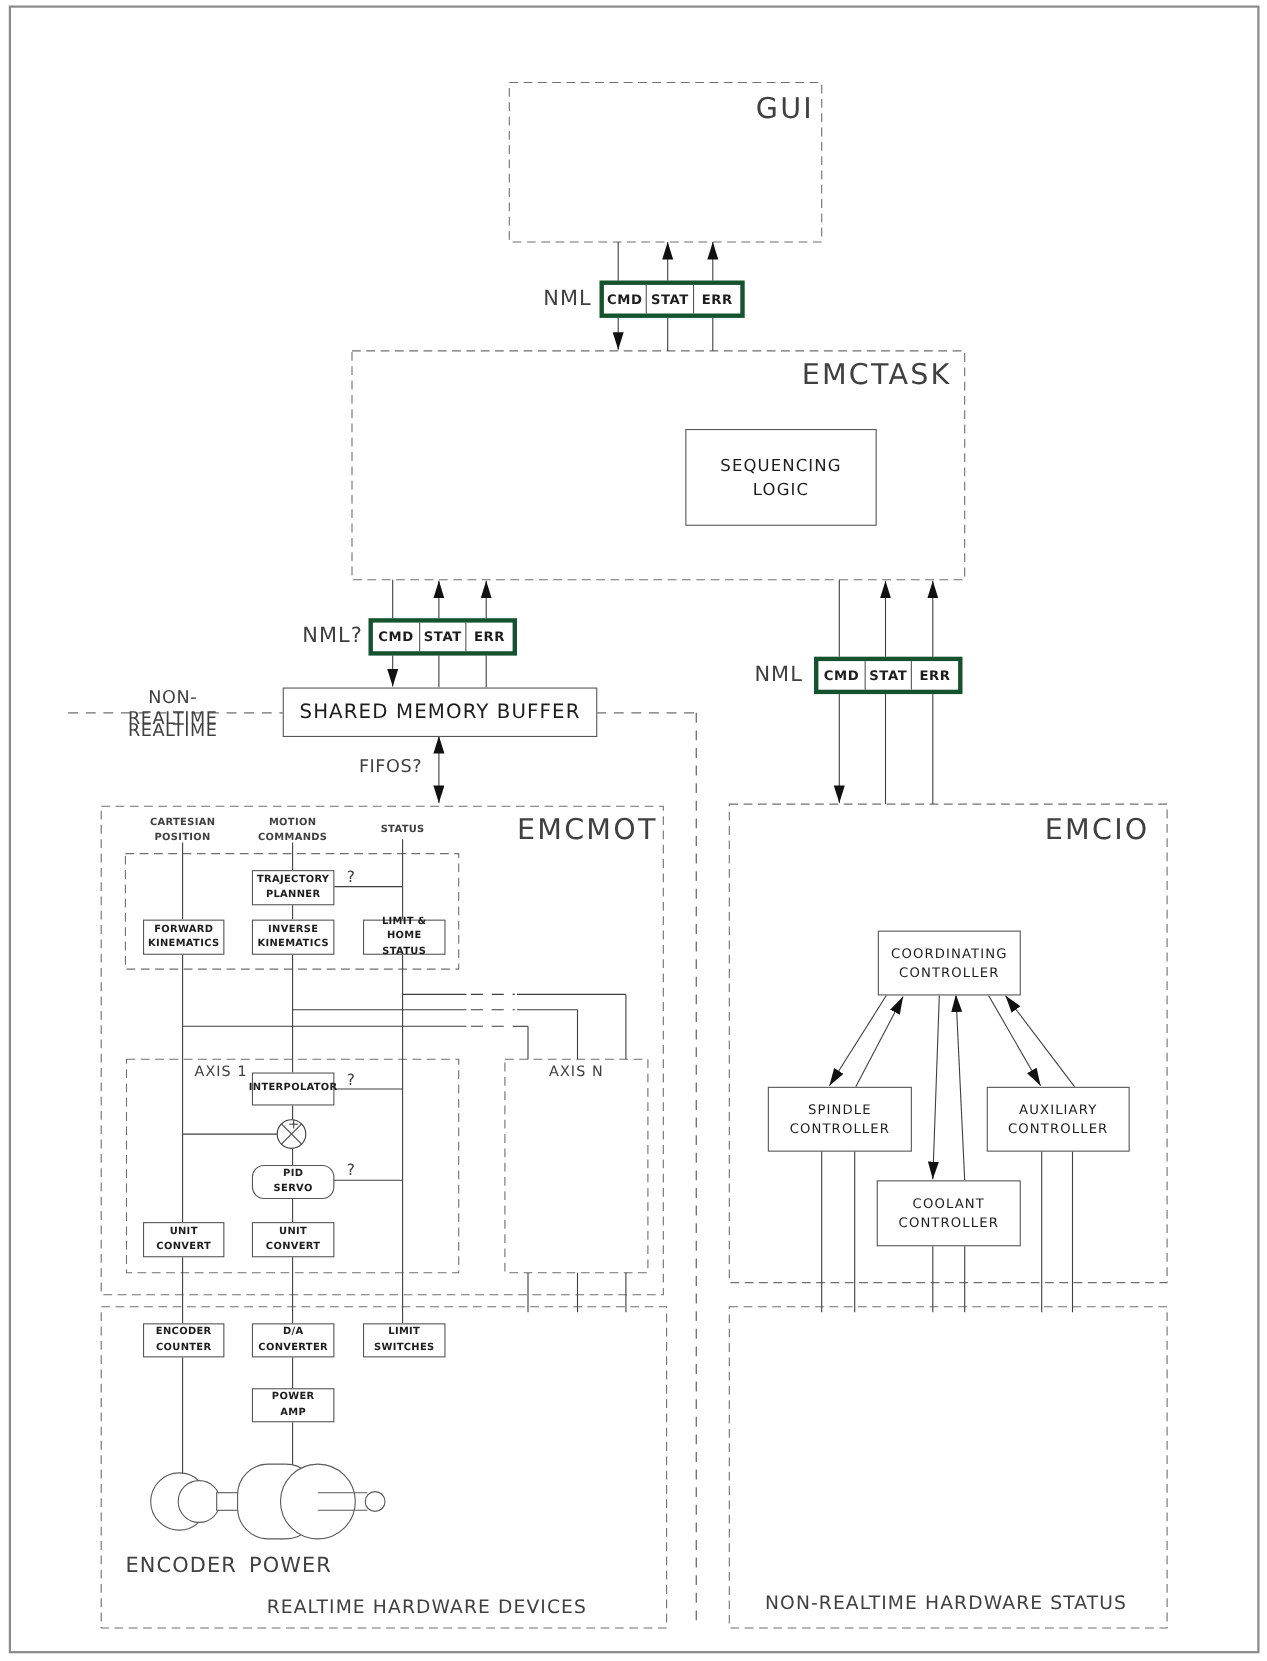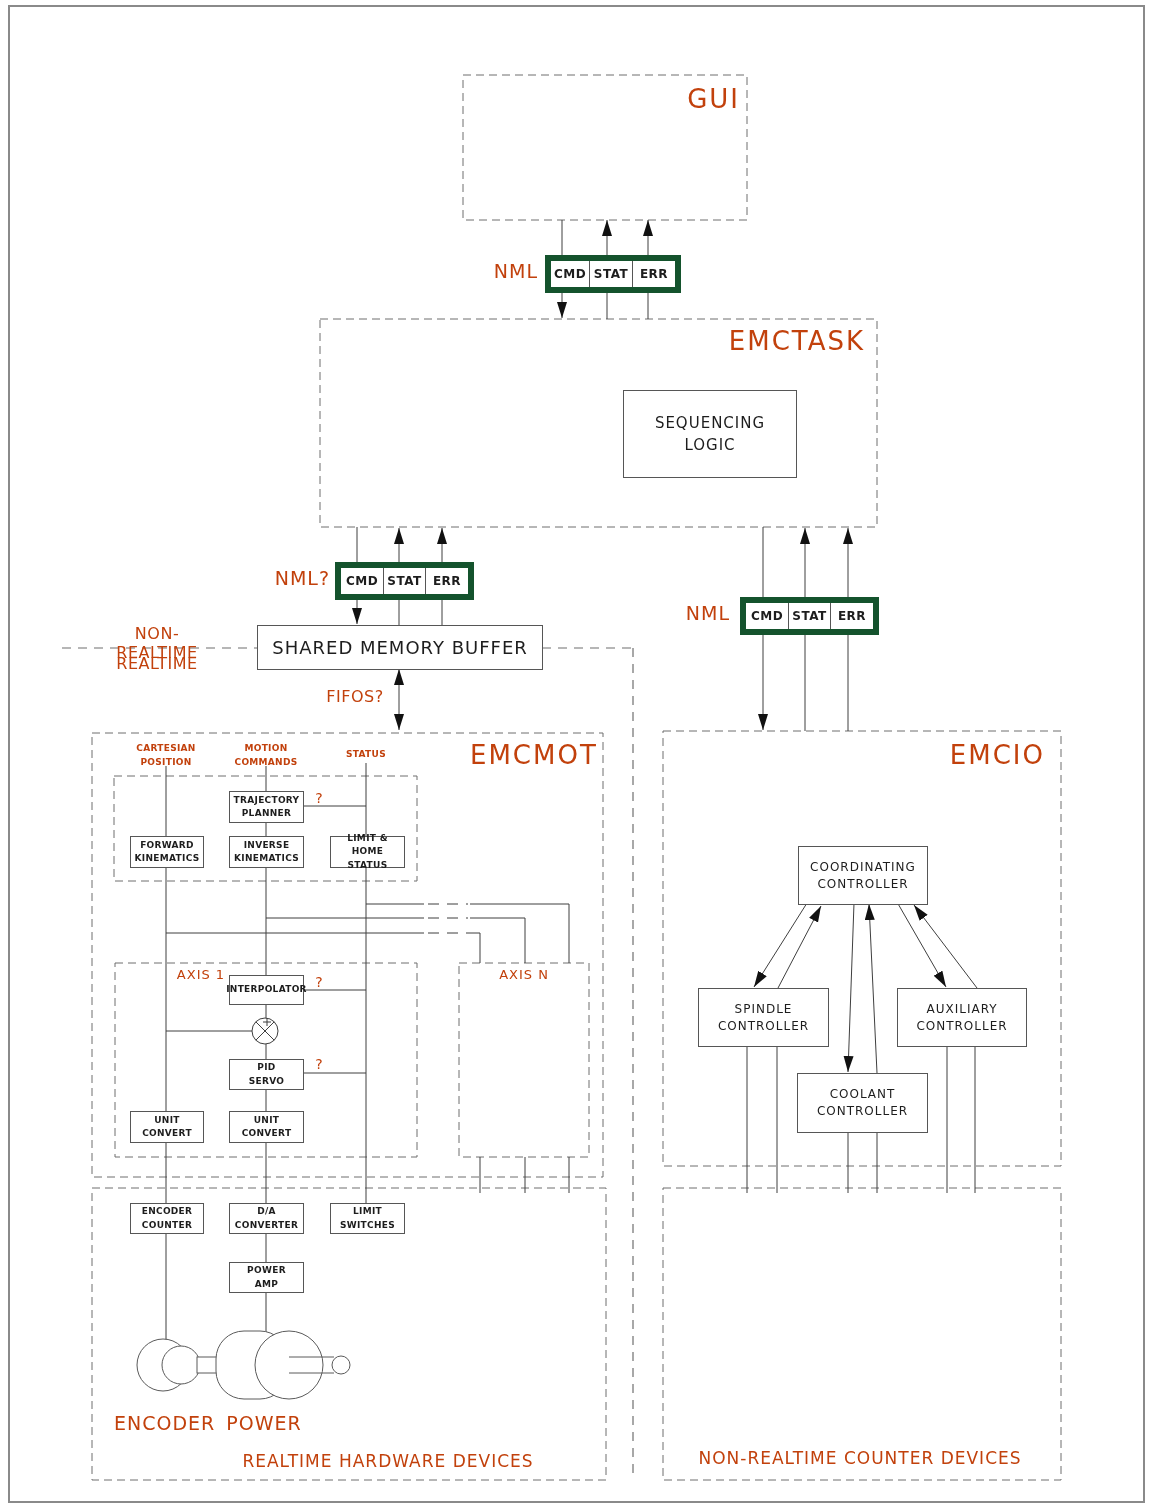--- a/index.html
+++ b/index.html
@@ -2,32 +2,32 @@
 <html><head>
 <meta charset="utf-8">
 <style>
   html,body{margin:0;padding:0;background:#fff;}
   .canvas{position:relative;width:1152px;height:1510px;background:#fff;
           font-family:"DejaVu Sans","Liberation Sans",sans-serif;color:#1d1d1d;overflow:hidden;}
   .page-border{position:absolute;left:8px;top:5px;width:1133px;height:1494px;border:2px solid #8a8a8a;}
   svg.underlay{position:absolute;left:0;top:0;z-index:0;}
   .solidbox{position:absolute;border:1px solid #565656;background:#fff;display:flex;
             align-items:center;justify-content:center;text-align:center;white-space:pre-line;z-index:2;}
-  .lbl{position:absolute;white-space:pre-line;text-align:center;z-index:3;color:#c2410c;}
+  .lbl{position:absolute;white-space:pre-line;text-align:center;z-index:3;color:#404040;}
   .title{font-size:26px;letter-spacing:2px;}
   .f15{font-size:15px;line-height:1.5;letter-spacing:1px;}
   .f12{font-size:12px;line-height:1.4;letter-spacing:1px;}
   .f9{font-size:9px;font-weight:bold;line-height:1.5;letter-spacing:0.3px;}
   .f18{font-size:18px;letter-spacing:1px;}
   .f16{font-size:16px;letter-spacing:0.5px;}
   .f19{font-size:19px;letter-spacing:1px;}
   .f13{font-size:13px;letter-spacing:1px;}
   .f17{font-size:17px;letter-spacing:1px;}
   .q{font-size:14px;}
-  .nmlrow{position:absolute;display:flex;background:#fff;border:6px solid #14532d;z-index:2;}
+  .nmlrow{position:absolute;display:flex;background:#fff;border:4px solid #14532d;z-index:2;}
   .nmlcell{height:26px;display:flex;align-items:center;justify-content:center;
            font-size:12px;font-weight:bold;letter-spacing:0.5px;}
   .nmlcell + .nmlcell{border-left:1px solid #565656;}
 </style>
 </head>
 <body>
 
 <div class="canvas">
   <div class="page-border"></div>
 
@@ -188,21 +188,21 @@
 KINEMATICS</div>
   <div class="solidbox f9" style="left:229px;top:836px;width:73px;height:30px;">INVERSE
 KINEMATICS</div>
   <div class="solidbox f9" style="left:330px;top:836px;width:73px;height:30px;">LIMIT &amp; HOME
 STATUS</div>
 
   <div class="lbl f13" style="left:161px;top:967px;width:80px;">AXIS 1</div>
   <div class="lbl f13" style="left:484px;top:967px;width:80px;text-align:center;">AXIS N</div>
   <div class="solidbox f9" style="left:229px;top:975px;width:73px;height:28px;">INTERPOLATOR</div>
   <div class="lbl q" style="left:312px;top:974px;width:14px;">?</div>
-  <div class="solidbox f9" style="left:229px;top:1059px;width:73px;height:29px;">PID
+  <div class="solidbox f9" style="left:229px;top:1059px;width:73px;height:29px;border-radius:11px;">PID
 SERVO</div>
   <div class="lbl q" style="left:312px;top:1056px;width:14px;">?</div>
   <div class="solidbox f9" style="left:130px;top:1111px;width:72px;height:30px;">UNIT
 CONVERT</div>
   <div class="solidbox f9" style="left:229px;top:1111px;width:73px;height:30px;">UNIT
 CONVERT</div>
 
   <div class="solidbox f12" style="left:798px;top:846px;width:128px;height:57px;">COORDINATING
 CONTROLLER</div>
   <div class="solidbox f12" style="left:698px;top:988px;width:129px;height:57px;">SPINDLE
@@ -216,14 +216,14 @@
 COUNTER</div>
   <div class="solidbox f9" style="left:229px;top:1203px;width:73px;height:29px;">D/A
 CONVERTER</div>
   <div class="solidbox f9" style="left:330px;top:1203px;width:73px;height:29px;">LIMIT
 SWITCHES</div>
   <div class="solidbox f9" style="left:229px;top:1262px;width:73px;height:29px;">POWER
 AMP</div>
   <div class="lbl f19" style="left:114px;top:1412px;width:100px;">ENCODER</div>
   <div class="lbl f19" style="left:214px;top:1412px;width:100px;">POWER</div>
   <div class="lbl f17" style="left:238px;top:1451px;width:300px;">REALTIME HARDWARE DEVICES</div>
-  <div class="lbl f17" style="left:690px;top:1448px;width:340px;">NON-REALTIME COUNTER DEVICES</div>
+  <div class="lbl f17" style="left:690px;top:1448px;width:340px;">NON-REALTIME HARDWARE STATUS</div>
 </div>
 
 </body></html>

